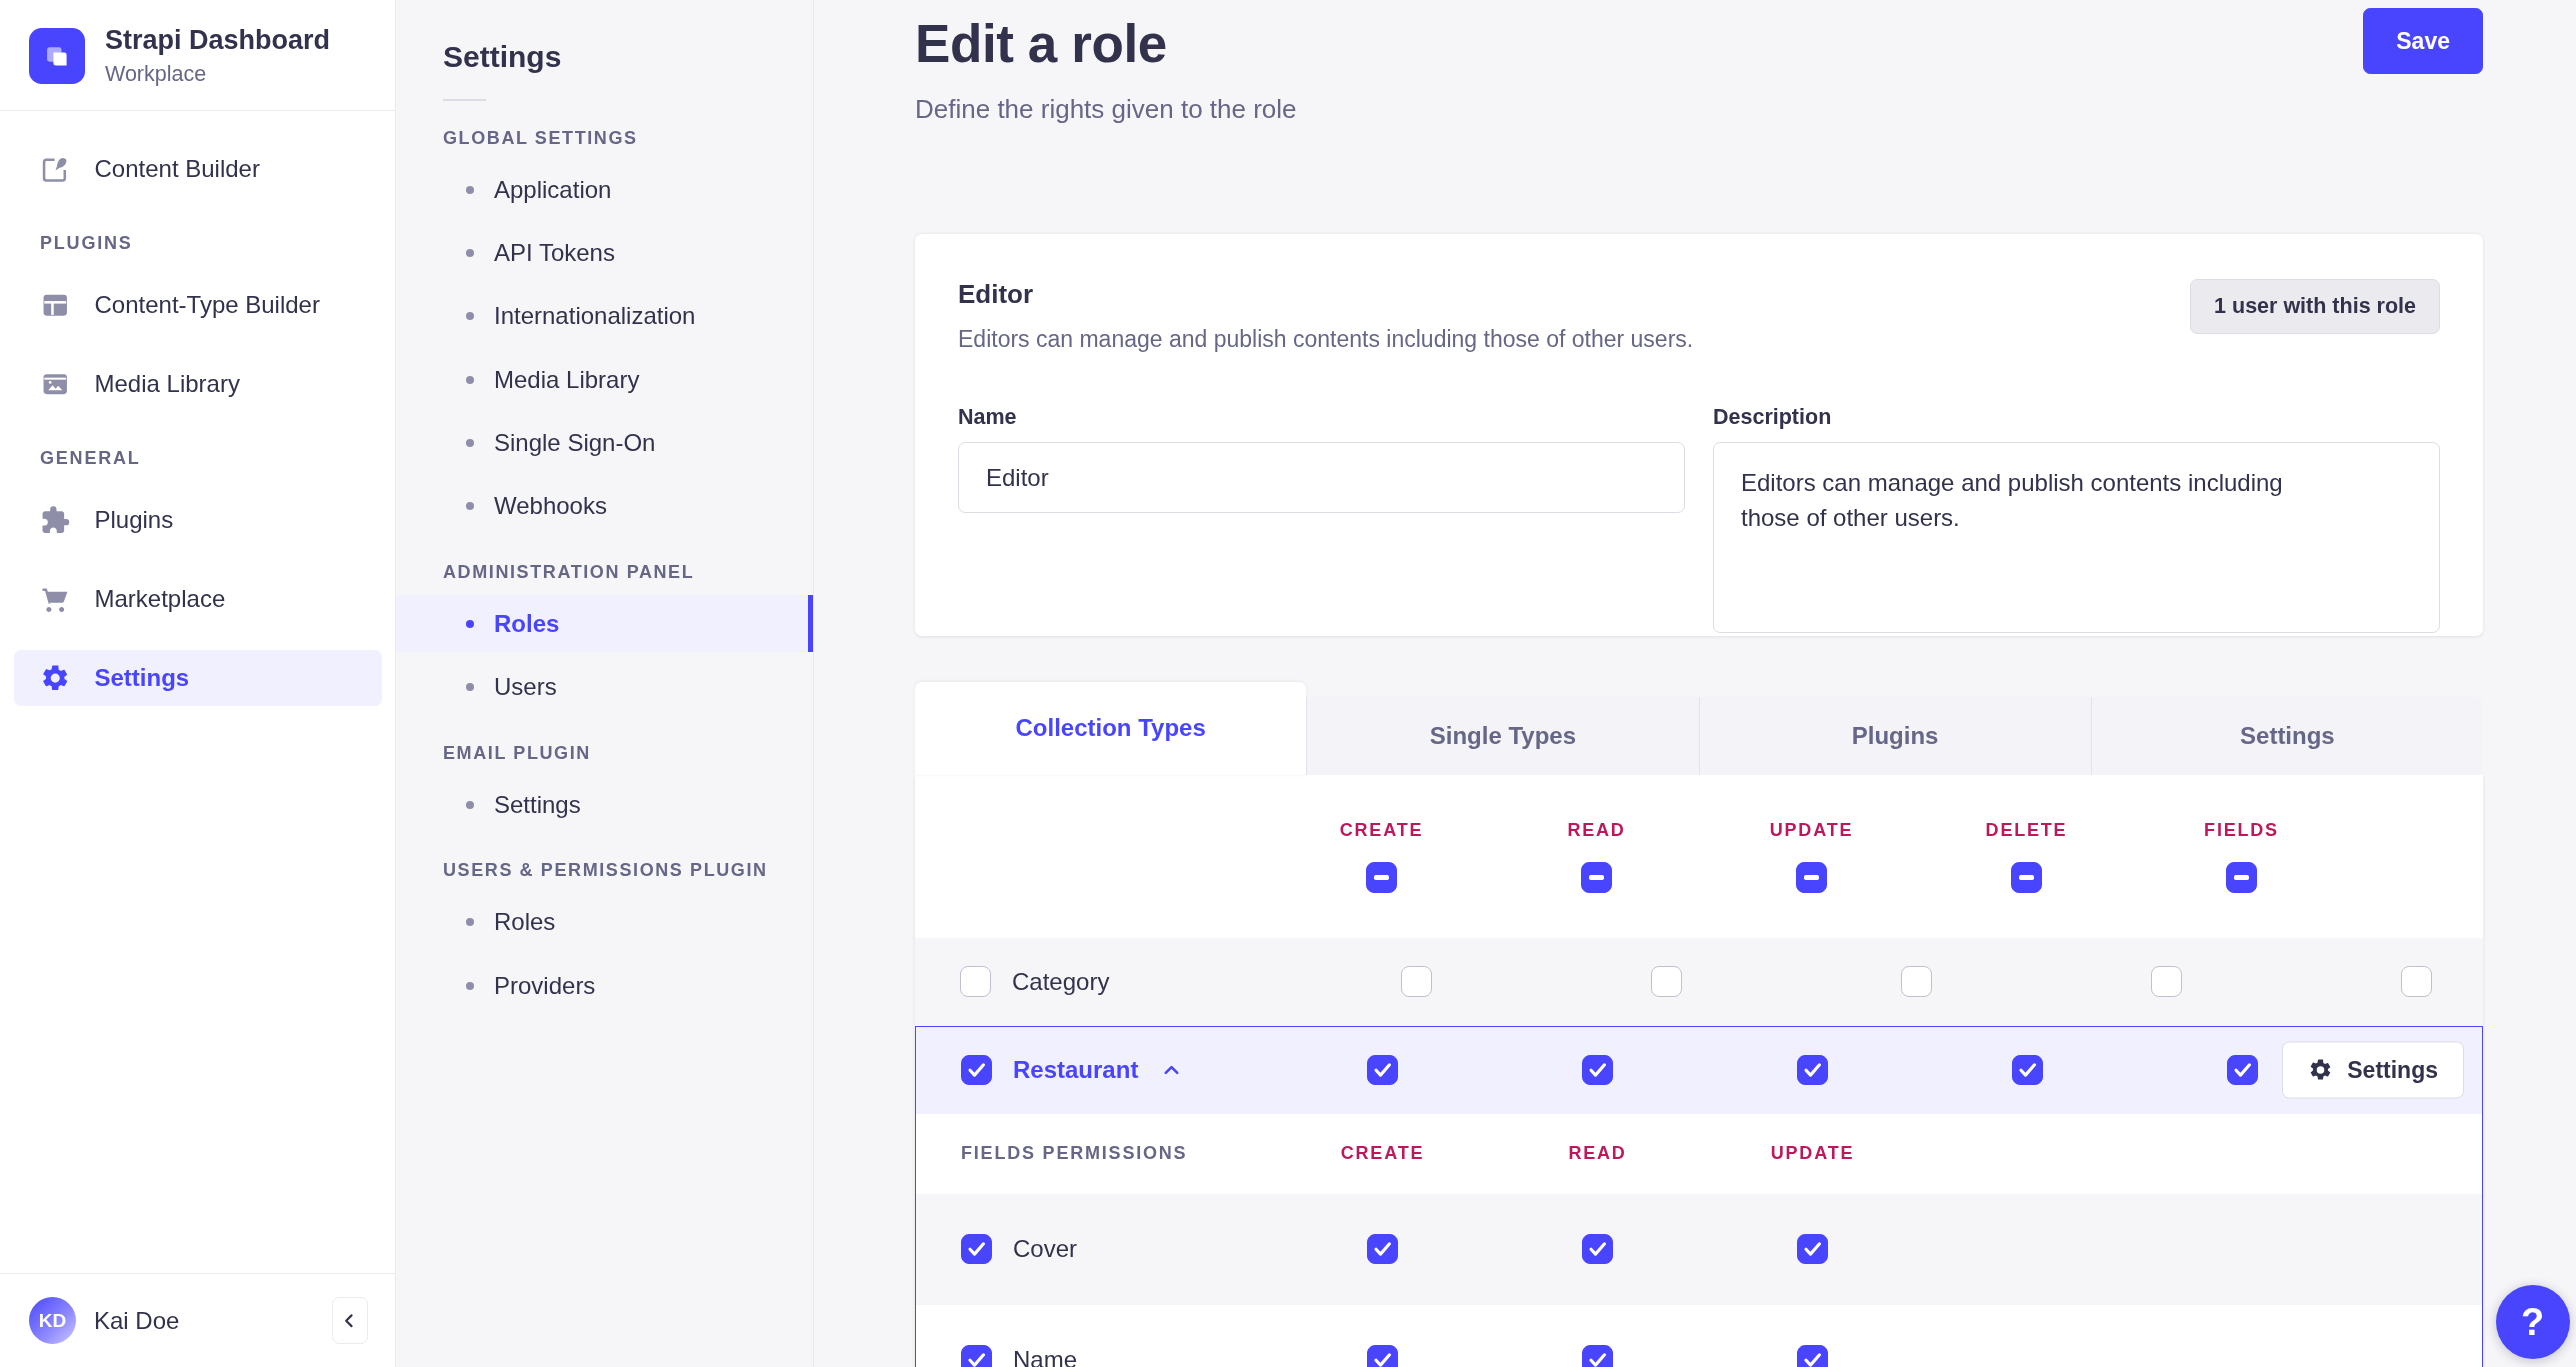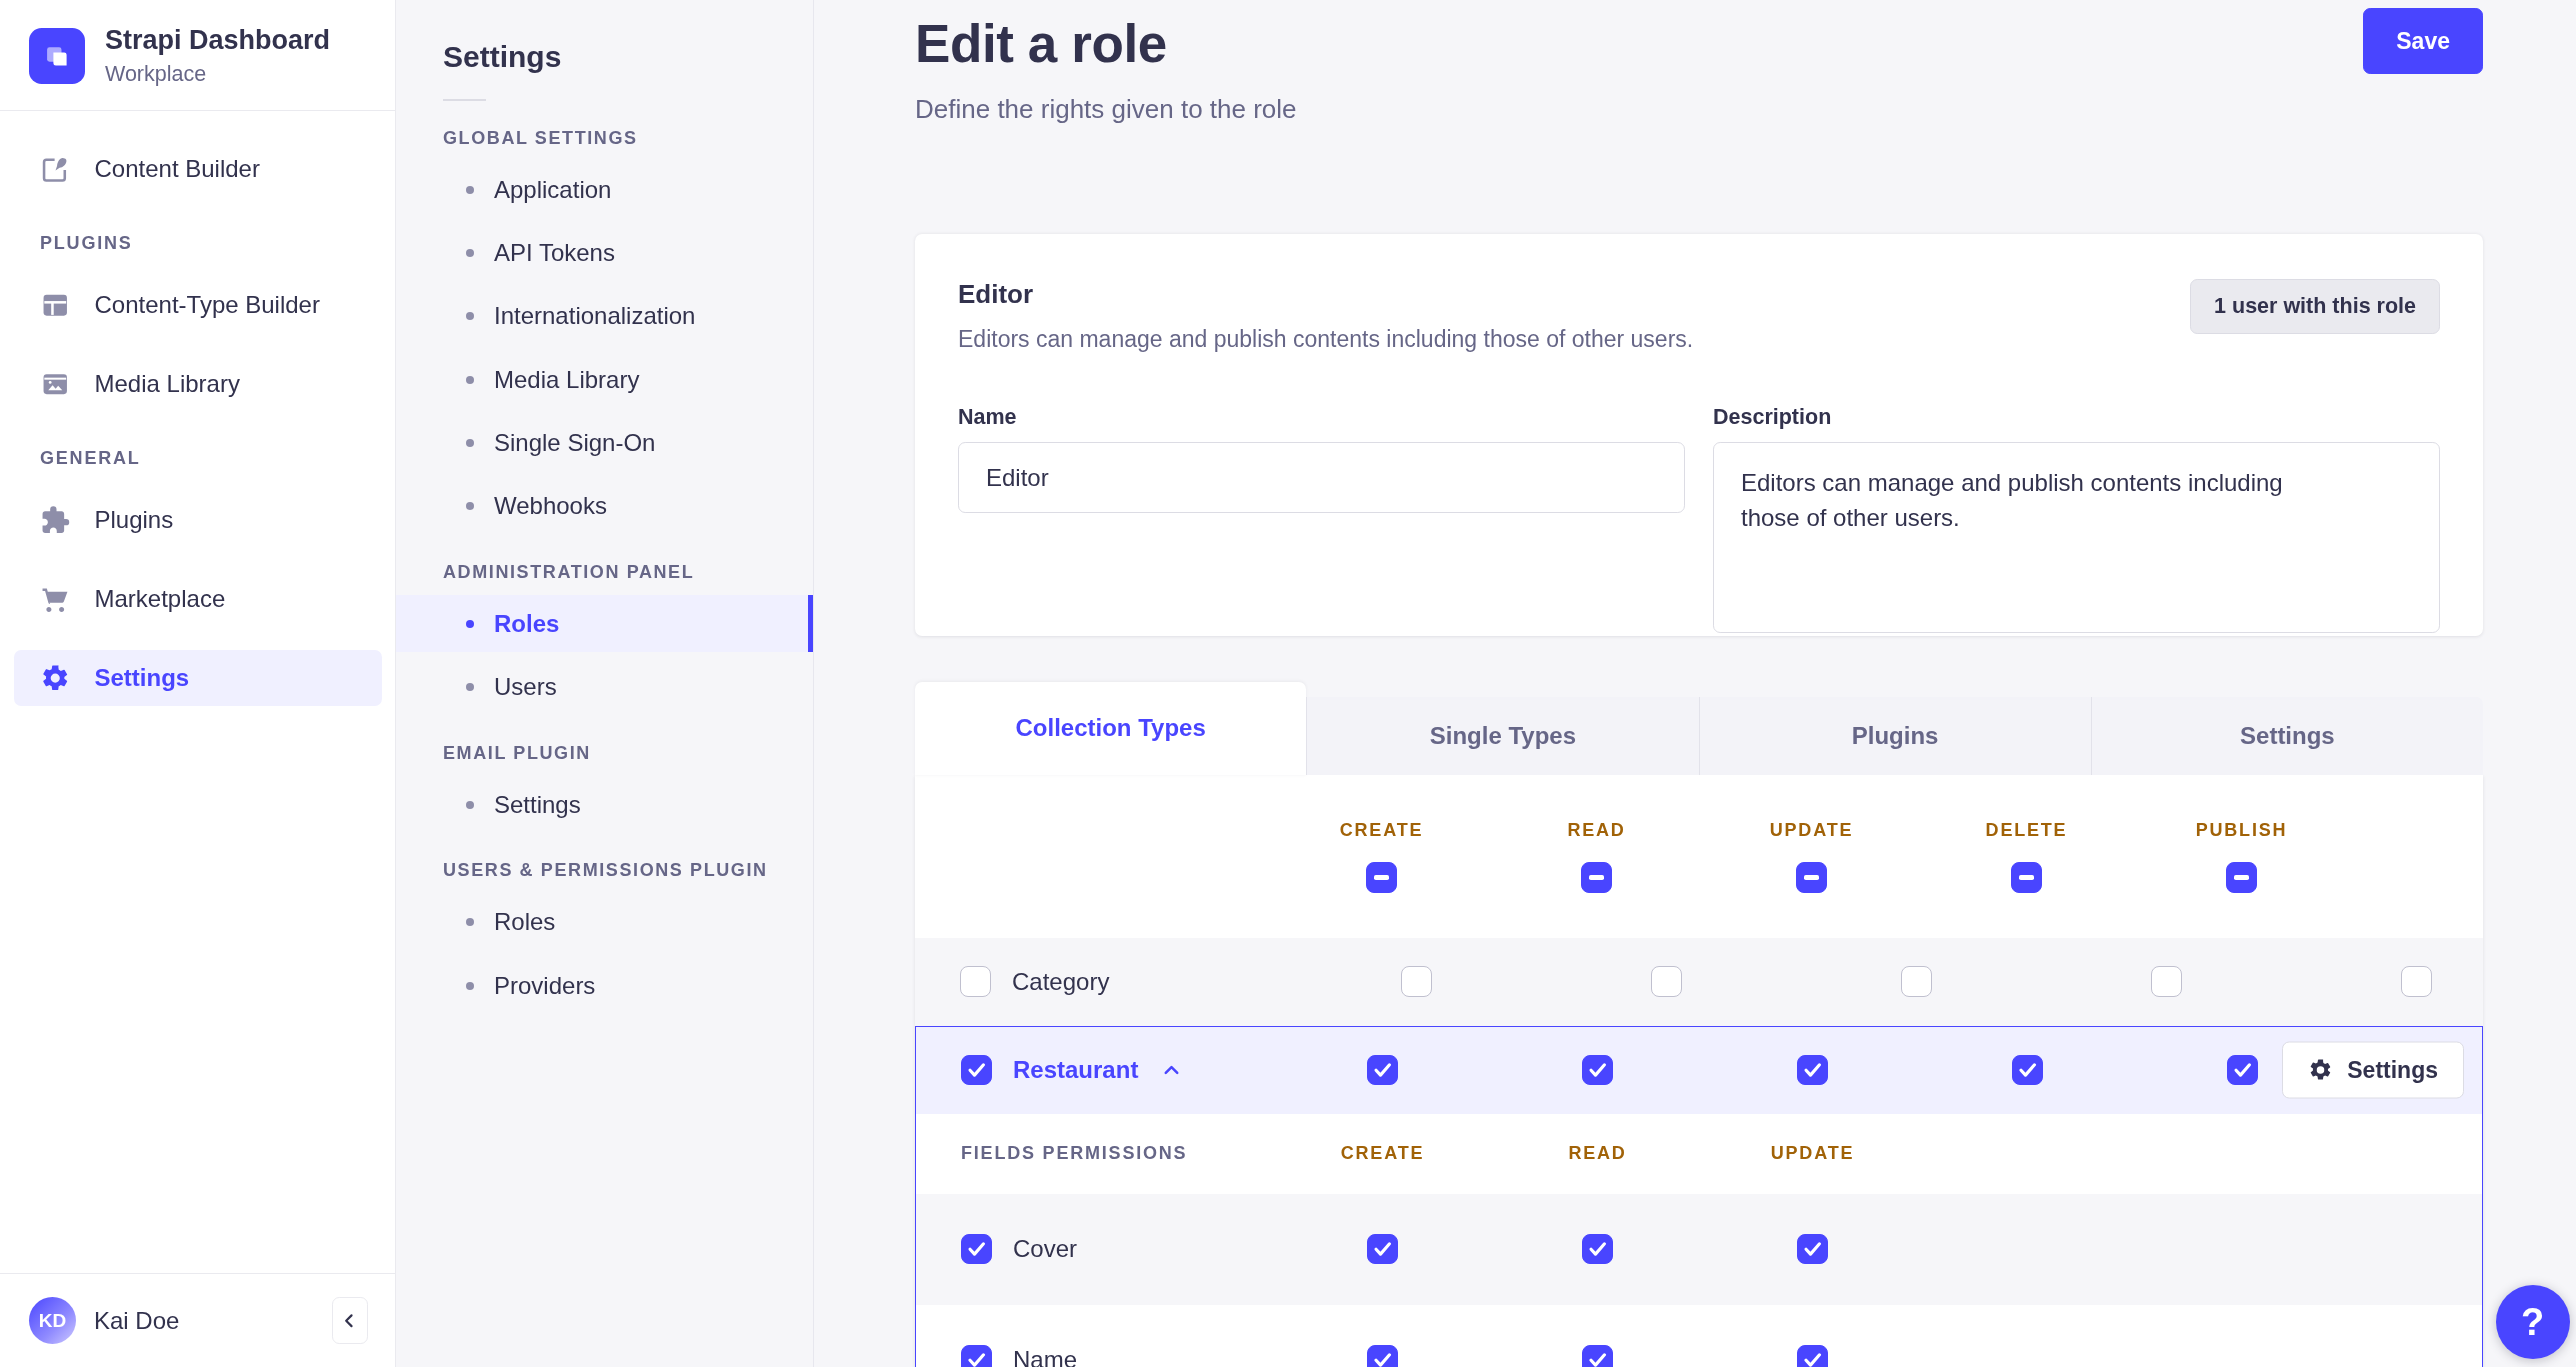--- a/index.html
+++ b/index.html
@@ -75,21 +75,21 @@
   .tab:first-child{ border-left:none; }
   .tab.active{ height:93px; background:#fff; color:#4945ff; border-left:none;
                border-radius:7.2px 7.2px 0 0; box-shadow:0 -0.9px 3.6px rgba(33,33,52,.06); }
   .tab.last{ border-radius:0 7.2px 0 0; }
   
   .perm-card{ background:#fff; border-radius:0 0 0 0; box-shadow:0 0.9px 3.6px rgba(33,33,52,.1); }
   .perm-grid{ display:grid; grid-template-columns:359px 215px 215px 215px 215px 215px 1fr; align-items:center; }
   .perm-head{ height:163px; display:flex; flex-direction:column; justify-content:center; }
   .perm-head .perm-grid{ width:100%; }
   .col-head{ display:flex; flex-direction:column; align-items:center; gap:21.5px; }
-  .col-label{ font-size:18px; font-weight:bold; letter-spacing:1.8px; color:#a16207; }
+  .col-label{ font-size:18px; font-weight:bold; letter-spacing:1.8px; color:#be185d; }
   .row-label-cell{ display:flex; align-items:center; gap:21.5px; padding-left:45px; }
   .row-label{ font-size:24px; color:#32324d; }
   .perm-row{ height:88px; }
   .perm-row.gray{ background:#f6f6f9;gap:35px; }
   .cell-center{ justify-self:center; }
   
   .cb{ width:30.5px; height:30.5px; border-radius:8px; border:1.8px solid #c0c0cf; background:#fff;
        display:flex; align-items:center; justify-content:center; cursor:pointer; flex:none; }
   .cb svg{ display:none; width:21.5px; height:21.5px; }
   .cb.checked{ background:#4945ff; border-color:#4945ff; }
@@ -315,21 +315,21 @@
         </div>
         <div class="col-head">
           <span class="col-label">UPDATE</span>
           <span class="cb indeterminate"></span>
         </div>
         <div class="col-head">
           <span class="col-label">DELETE</span>
           <span class="cb indeterminate"></span>
         </div>
         <div class="col-head">
-          <span class="col-label">PUBLISH</span>
+          <span class="col-label">FIELDS</span>
           <span class="cb indeterminate"></span>
         </div>
         <div></div>
       </div>
     </div>
 
     <div class="perm-row gray perm-grid">
       <div class="row-label-cell">
         <span class="cb"></span>
         <span class="row-label">Category</span>

